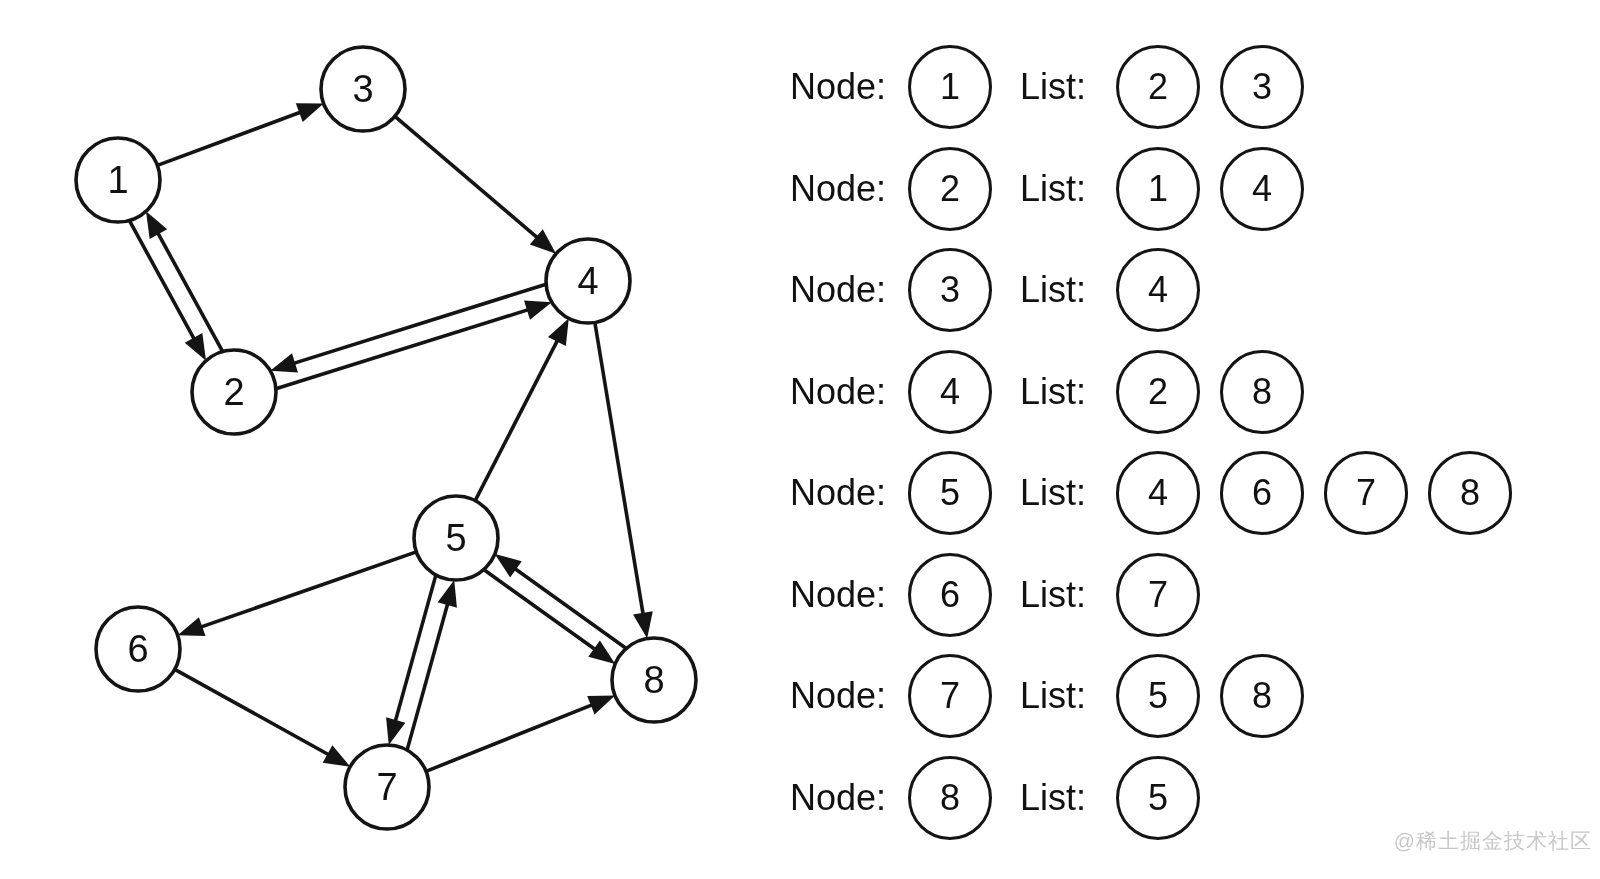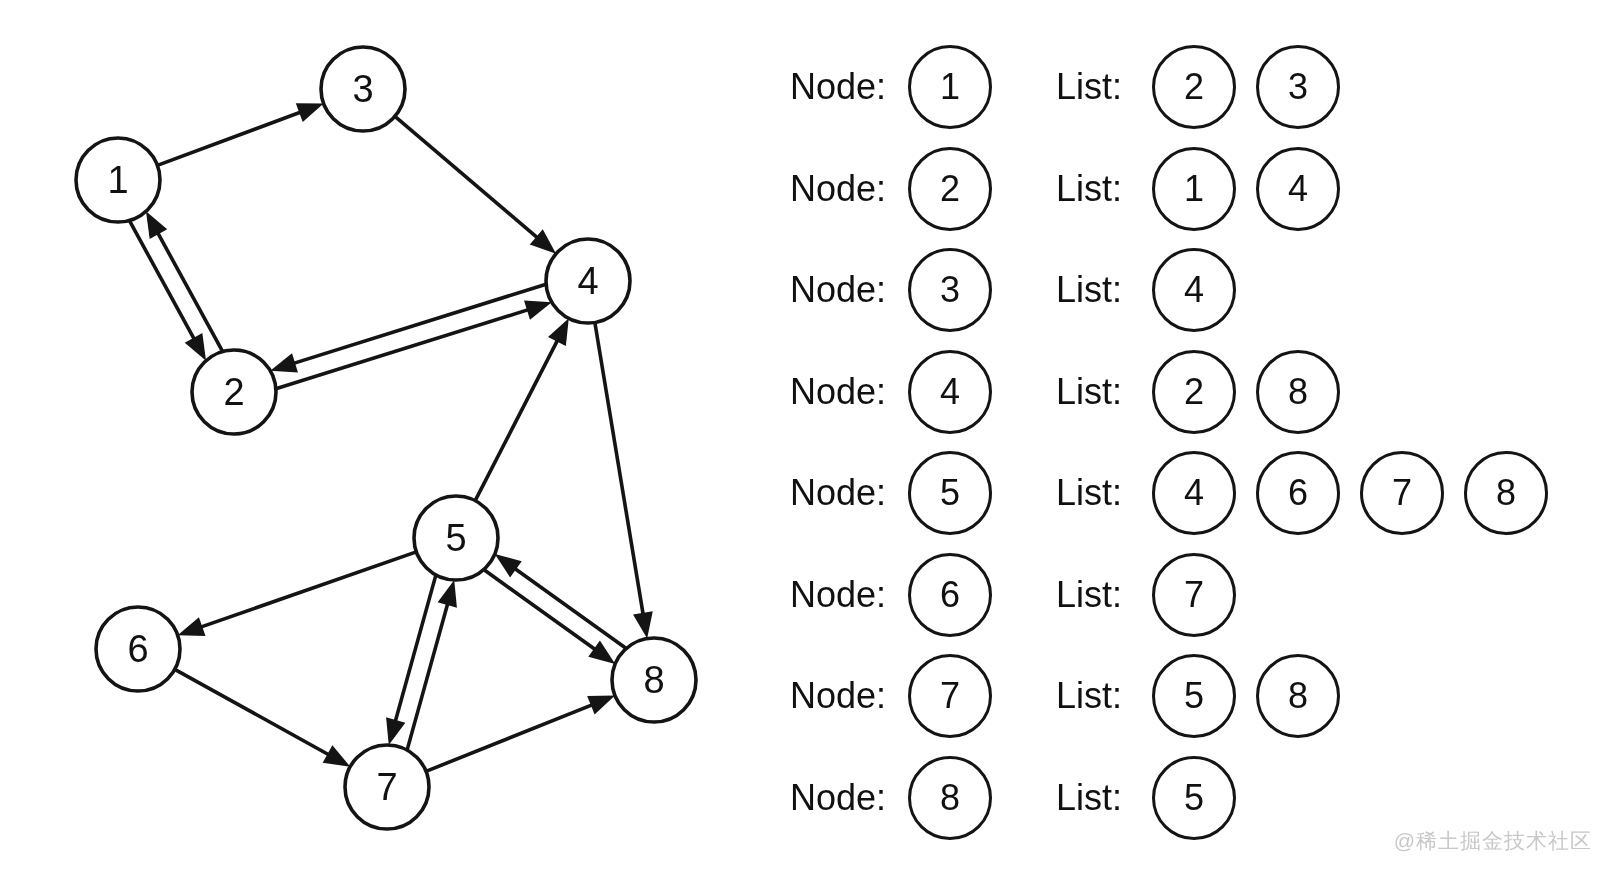--- a/index.html
+++ b/index.html
@@ -3,21 +3,21 @@
 <meta charset="utf-8">
 <style>
   html,body{margin:0;padding:0;background:#ffffff;}
   #page{position:relative;width:1600px;height:879px;background:#ffffff;overflow:hidden;
         font-family:"Liberation Sans","DejaVu Sans",sans-serif;color:#111;}
   #graph-area{position:absolute;left:0;top:0;width:720px;height:879px;}
   #adj-panel{position:absolute;left:790px;top:12px;width:800px;height:879px;}
   .adj-row{position:absolute;left:0;display:flex;align-items:center;height:84px;}
   .lbl{font-size:36px;color:#111;white-space:nowrap;}
   .lbl-node{width:118px;}
-  .lbl-list{margin-left:64px;width:96px;}
+  .lbl-list{margin-left:28px;width:96px;}
   .num-circle{box-sizing:border-box;width:84px;height:84px;border:3.5px solid #141414;
               border-radius:50%;background:#fff;display:flex;align-items:center;
               justify-content:center;font-size:36px;color:#111;flex:0 0 auto;}
   .list-circle{margin-right:20px;}
   #watermark{position:absolute;right:8px;bottom:24px;font-size:21px;letter-spacing:1px;}
 </style>
 </head>
 <body>
 
 <div id="page">

